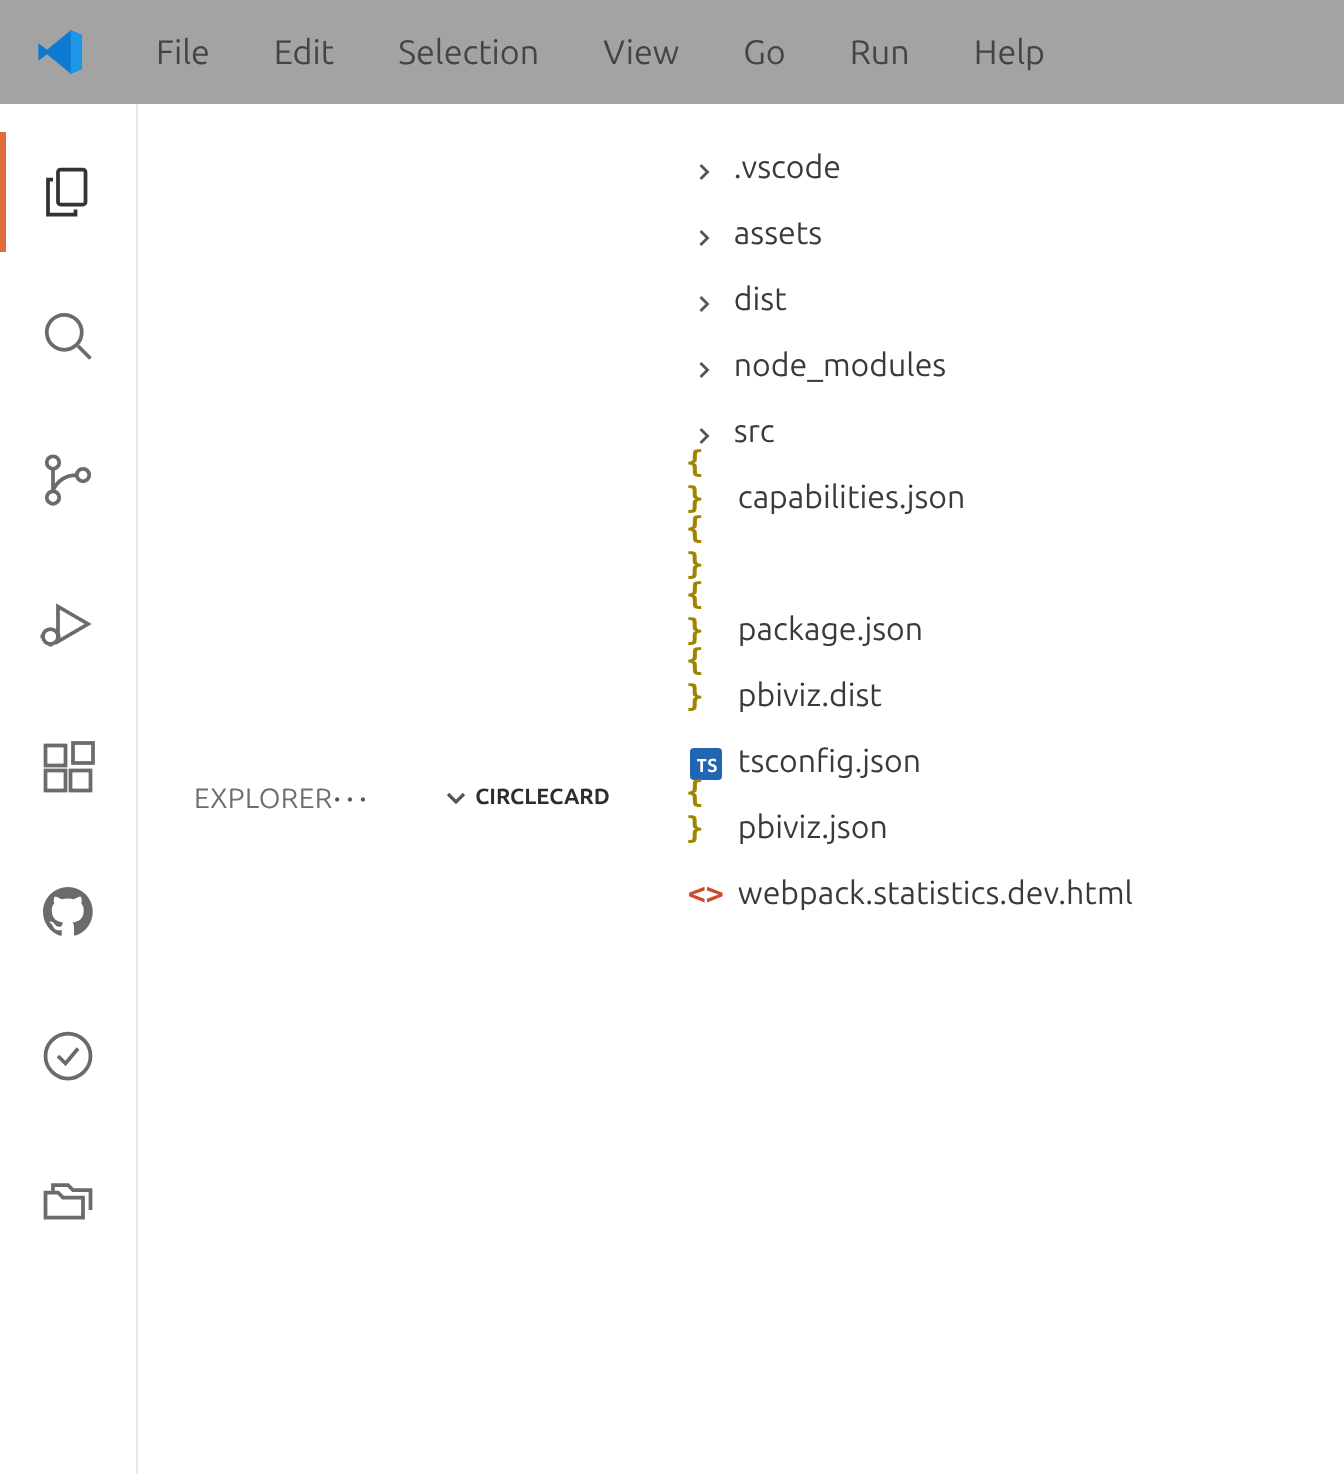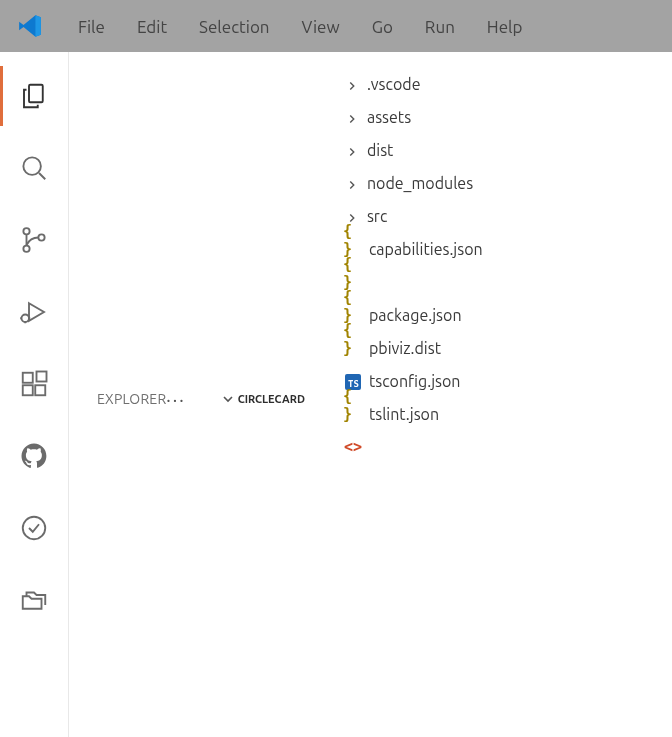--- a/index.html
+++ b/index.html
@@ -313,21 +313,22 @@
         <span>pbiviz.dist</span>
       </div>
       <div class="tree-item">
         <span class="type-icon">
             <span class="icon-ts">TS</span>
           </span>
         <span>tsconfig.json</span>
       </div>
       <div class="tree-item">
         <span class="type-icon icon-json">{ }</span>
-        <span>tslint.json</span>
+        <span>pbiviz.json</span>
       </div>
       <div class="tree-item">
         <span class="type-icon icon-html">&lt;&gt;</span>
+        <span>webpack.statistics.dev.html</span>
       </div>
     </div>
   </div>
 
 </div>
 
 </body></html>

